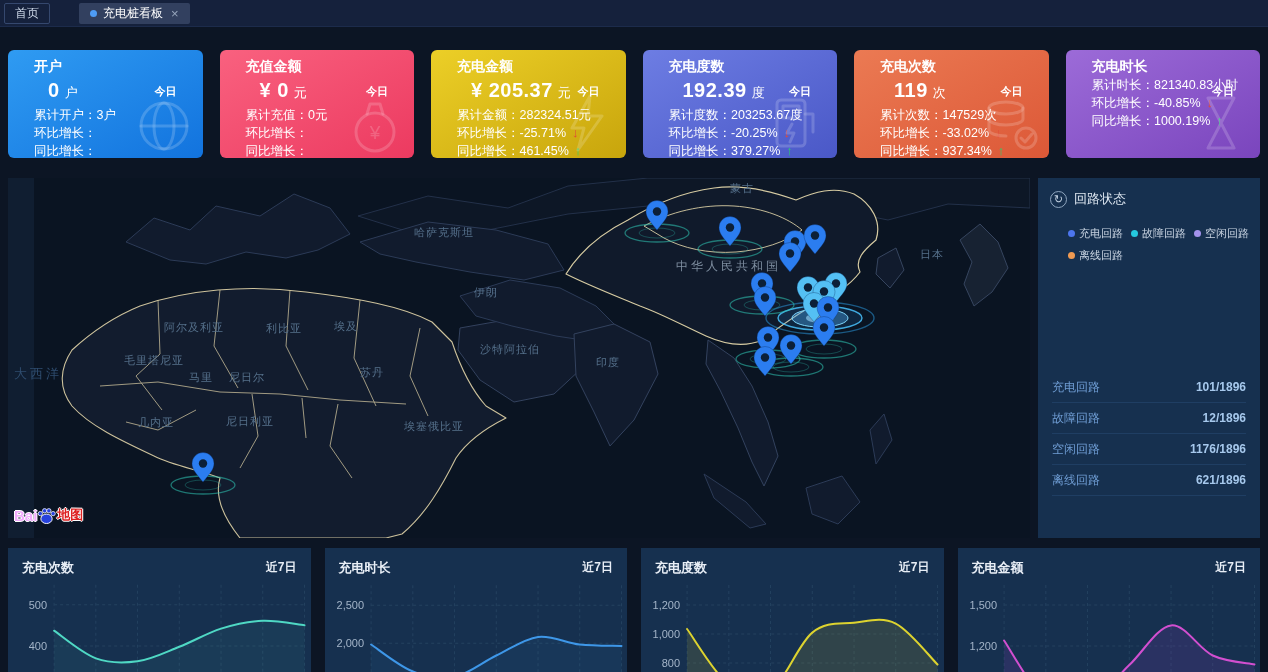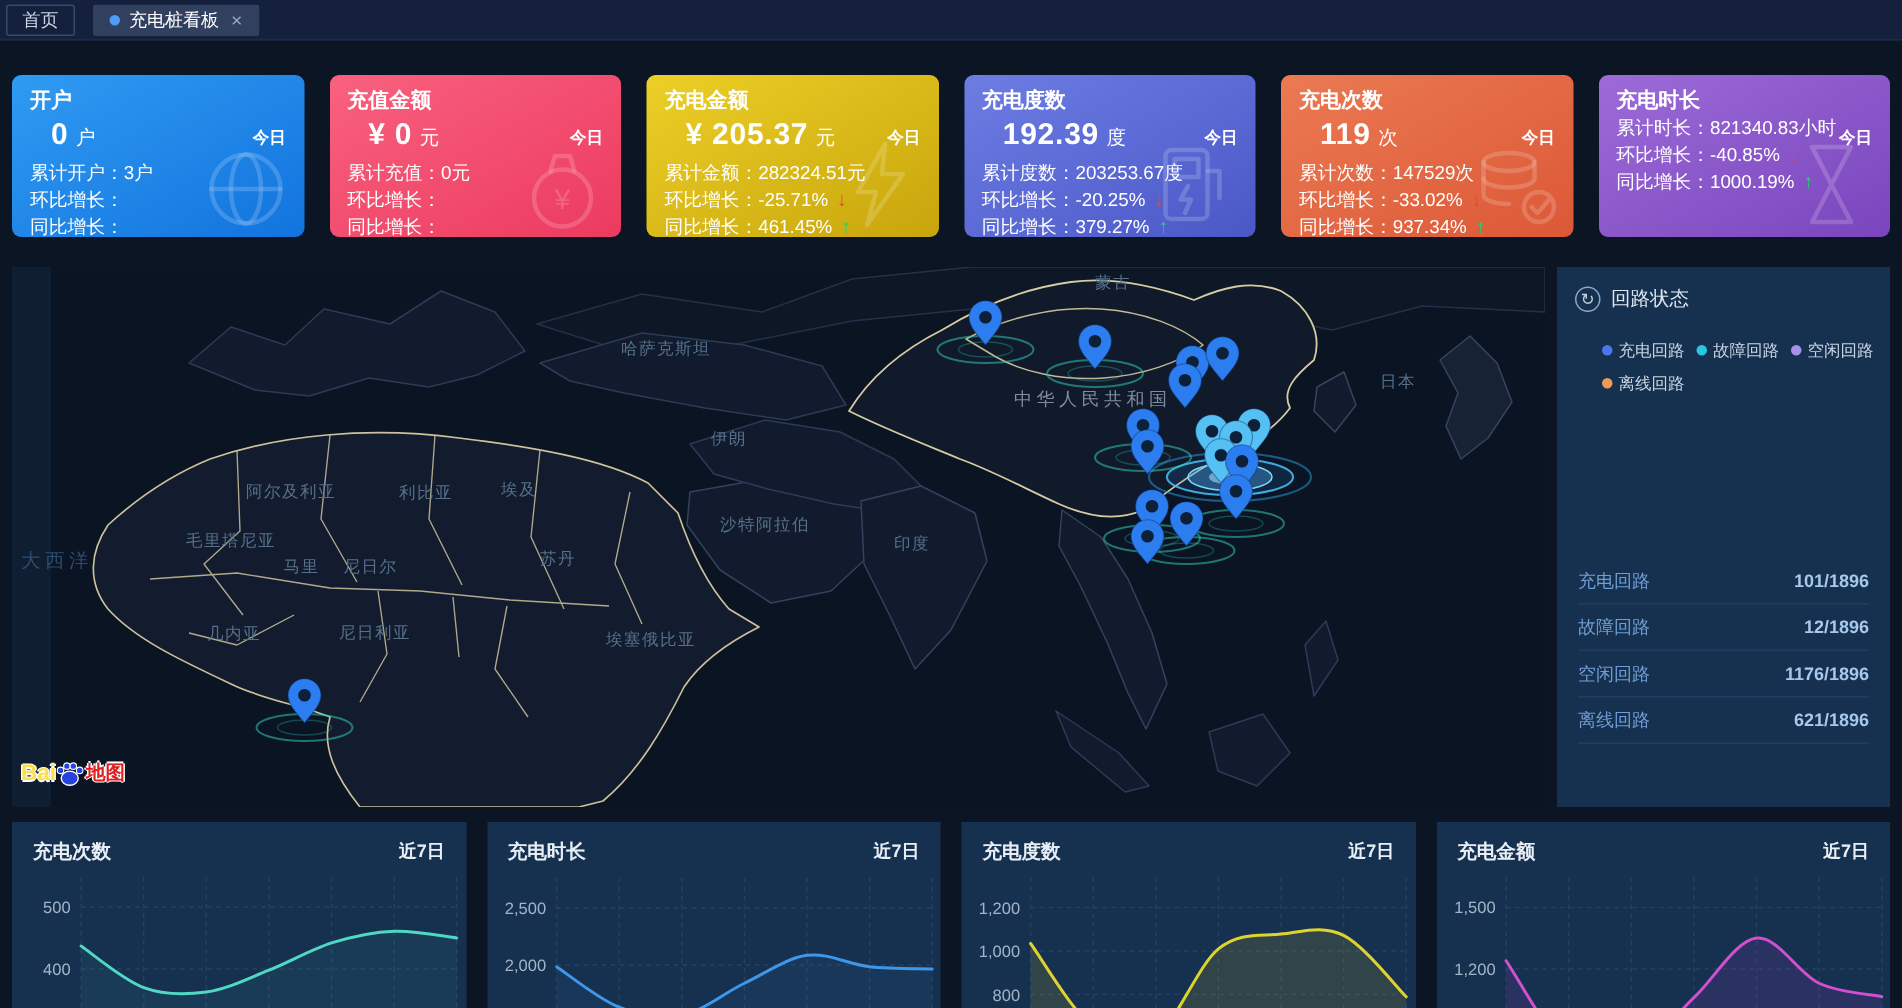--- a/index.html
+++ b/index.html
@@ -3,46 +3,46 @@
 <meta charset="utf-8">
 <style>
   html,body{margin:0;padding:0;}
   body{
     width:1268px;height:672px;overflow:hidden;position:relative;
     background:#0c1524;color:#e6edf5;
     font-family:"Liberation Sans","DejaVu Sans",sans-serif;
   }
   
   .tabbar{position:absolute;top:0;left:0;right:0;height:27px;background:#15213c;
-    display:flex;align-items:center;padding:0 4px;gap:12px;border-bottom:1px solid #1c2b4b;box-sizing:border-box;}
+    display:flex;align-items:center;padding:0 4px;gap:1px;border-bottom:1px solid #1c2b4b;box-sizing:border-box;}
   .tab{font-size:12px;color:#ccd7e7;padding:3px 10px;border:1px solid #35486e;border-radius:2px;
     display:flex;align-items:center;gap:6px;cursor:pointer;line-height:13px;}
-  .tab.active{background:#32405f;border-color:transparent;color:#fff;}
+  .tab.active{background:#32405f;border-color:transparent;color:#fff;margin-left:28px;}
   .tab .dot{width:7px;height:7px;border-radius:50%;background:#4e9cf5;}
   .tab .close{color:#97a6bc;font-size:13px;margin-left:2px;}
   
   .cards{position:absolute;top:50px;left:0;right:0;padding:0 8px;display:flex;gap:17px;box-sizing:border-box;}
-  .card{flex:1;height:108px;border-radius:6px;position:relative;padding:8px 12px;box-sizing:border-box;overflow:hidden;color:#fff;text-align:center;}
+  .card{flex:1;height:108px;border-radius:6px;position:relative;padding:8px 26px;box-sizing:border-box;overflow:hidden;color:#fff;text-align:center;}
   .card-head{display:flex;justify-content:space-between;align-items:center;font-size:14px;font-weight:bold;height:18px;}
   .card-period{font-size:11px;font-weight:600;margin-top:48px;}
   .card-value-row{margin:3px 0 3px 14px;height:24px;display:flex;align-items:baseline;}
   .card-value{font-size:20px;font-weight:bold;letter-spacing:.5px;}
   .card-unit{font-size:13px;margin-left:5px;}
   .card-line{font-size:12.5px;line-height:18px;display:flex;align-items:center;white-space:nowrap;}
   .arrow{font-weight:bold;margin-left:6px;font-size:13px;line-height:12px;}
   .arrow.down{color:#e04b38;}
   .arrow.up{color:#29d06d;}
   .card-wm{position:absolute;right:4px;bottom:0px;width:70px;height:70px;opacity:.55;pointer-events:none;}
   
   .map-panel{position:absolute;left:8px;top:178px;width:1022px;height:360px;background:#0a1422;overflow:hidden;}
   .mlabel{fill:#55708b;font-size:11px;letter-spacing:1px;}
   .mlabel.ocean{fill:#2e4c6e;font-size:13px;letter-spacing:3px;}
   .mlabel.country-big{fill:#7e8ea0;font-size:12px;letter-spacing:3px;}
   .baidu-logo{position:absolute;left:6px;bottom:14px;display:flex;align-items:center;font-weight:bold;font-size:15px;z-index:5;}
-  .logo-bai{color:#fde047;text-shadow:-1px 0 #fff,1px 0 #fff,0 -1px #fff,0 1px #fff;}
+  .logo-bai{color:#f0abfc;text-shadow:-1px 0 #fff,1px 0 #fff,0 -1px #fff,0 1px #fff;}
   .logo-map{color:#dd2020;margin-left:1px;font-size:13px;text-shadow:-1px 0 #fff,1px 0 #fff,0 -1px #fff,0 1px #fff;}
   
   .circuit-panel{position:absolute;left:1038px;top:178px;width:222px;height:360px;background:#16304f;}
   .panel-head{position:absolute;top:12px;left:12px;display:flex;align-items:center;gap:7px;font-size:13px;color:#dfe8f2;}
   .circ-icon{width:17px;height:17px;border:1px solid #8fa6bf;border-radius:50%;display:flex;align-items:center;
     justify-content:center;font-size:11px;color:#c2d0e0;box-sizing:border-box;}
   .legend{position:absolute;top:48px;left:30px;width:186px;display:flex;flex-wrap:wrap;column-gap:8px;row-gap:7px;
     font-size:11px;color:#c9d4e2;}
   .lg-item{display:flex;align-items:center;gap:4px;}
   .lg-dot{width:7px;height:7px;border-radius:50%;flex:none;}

